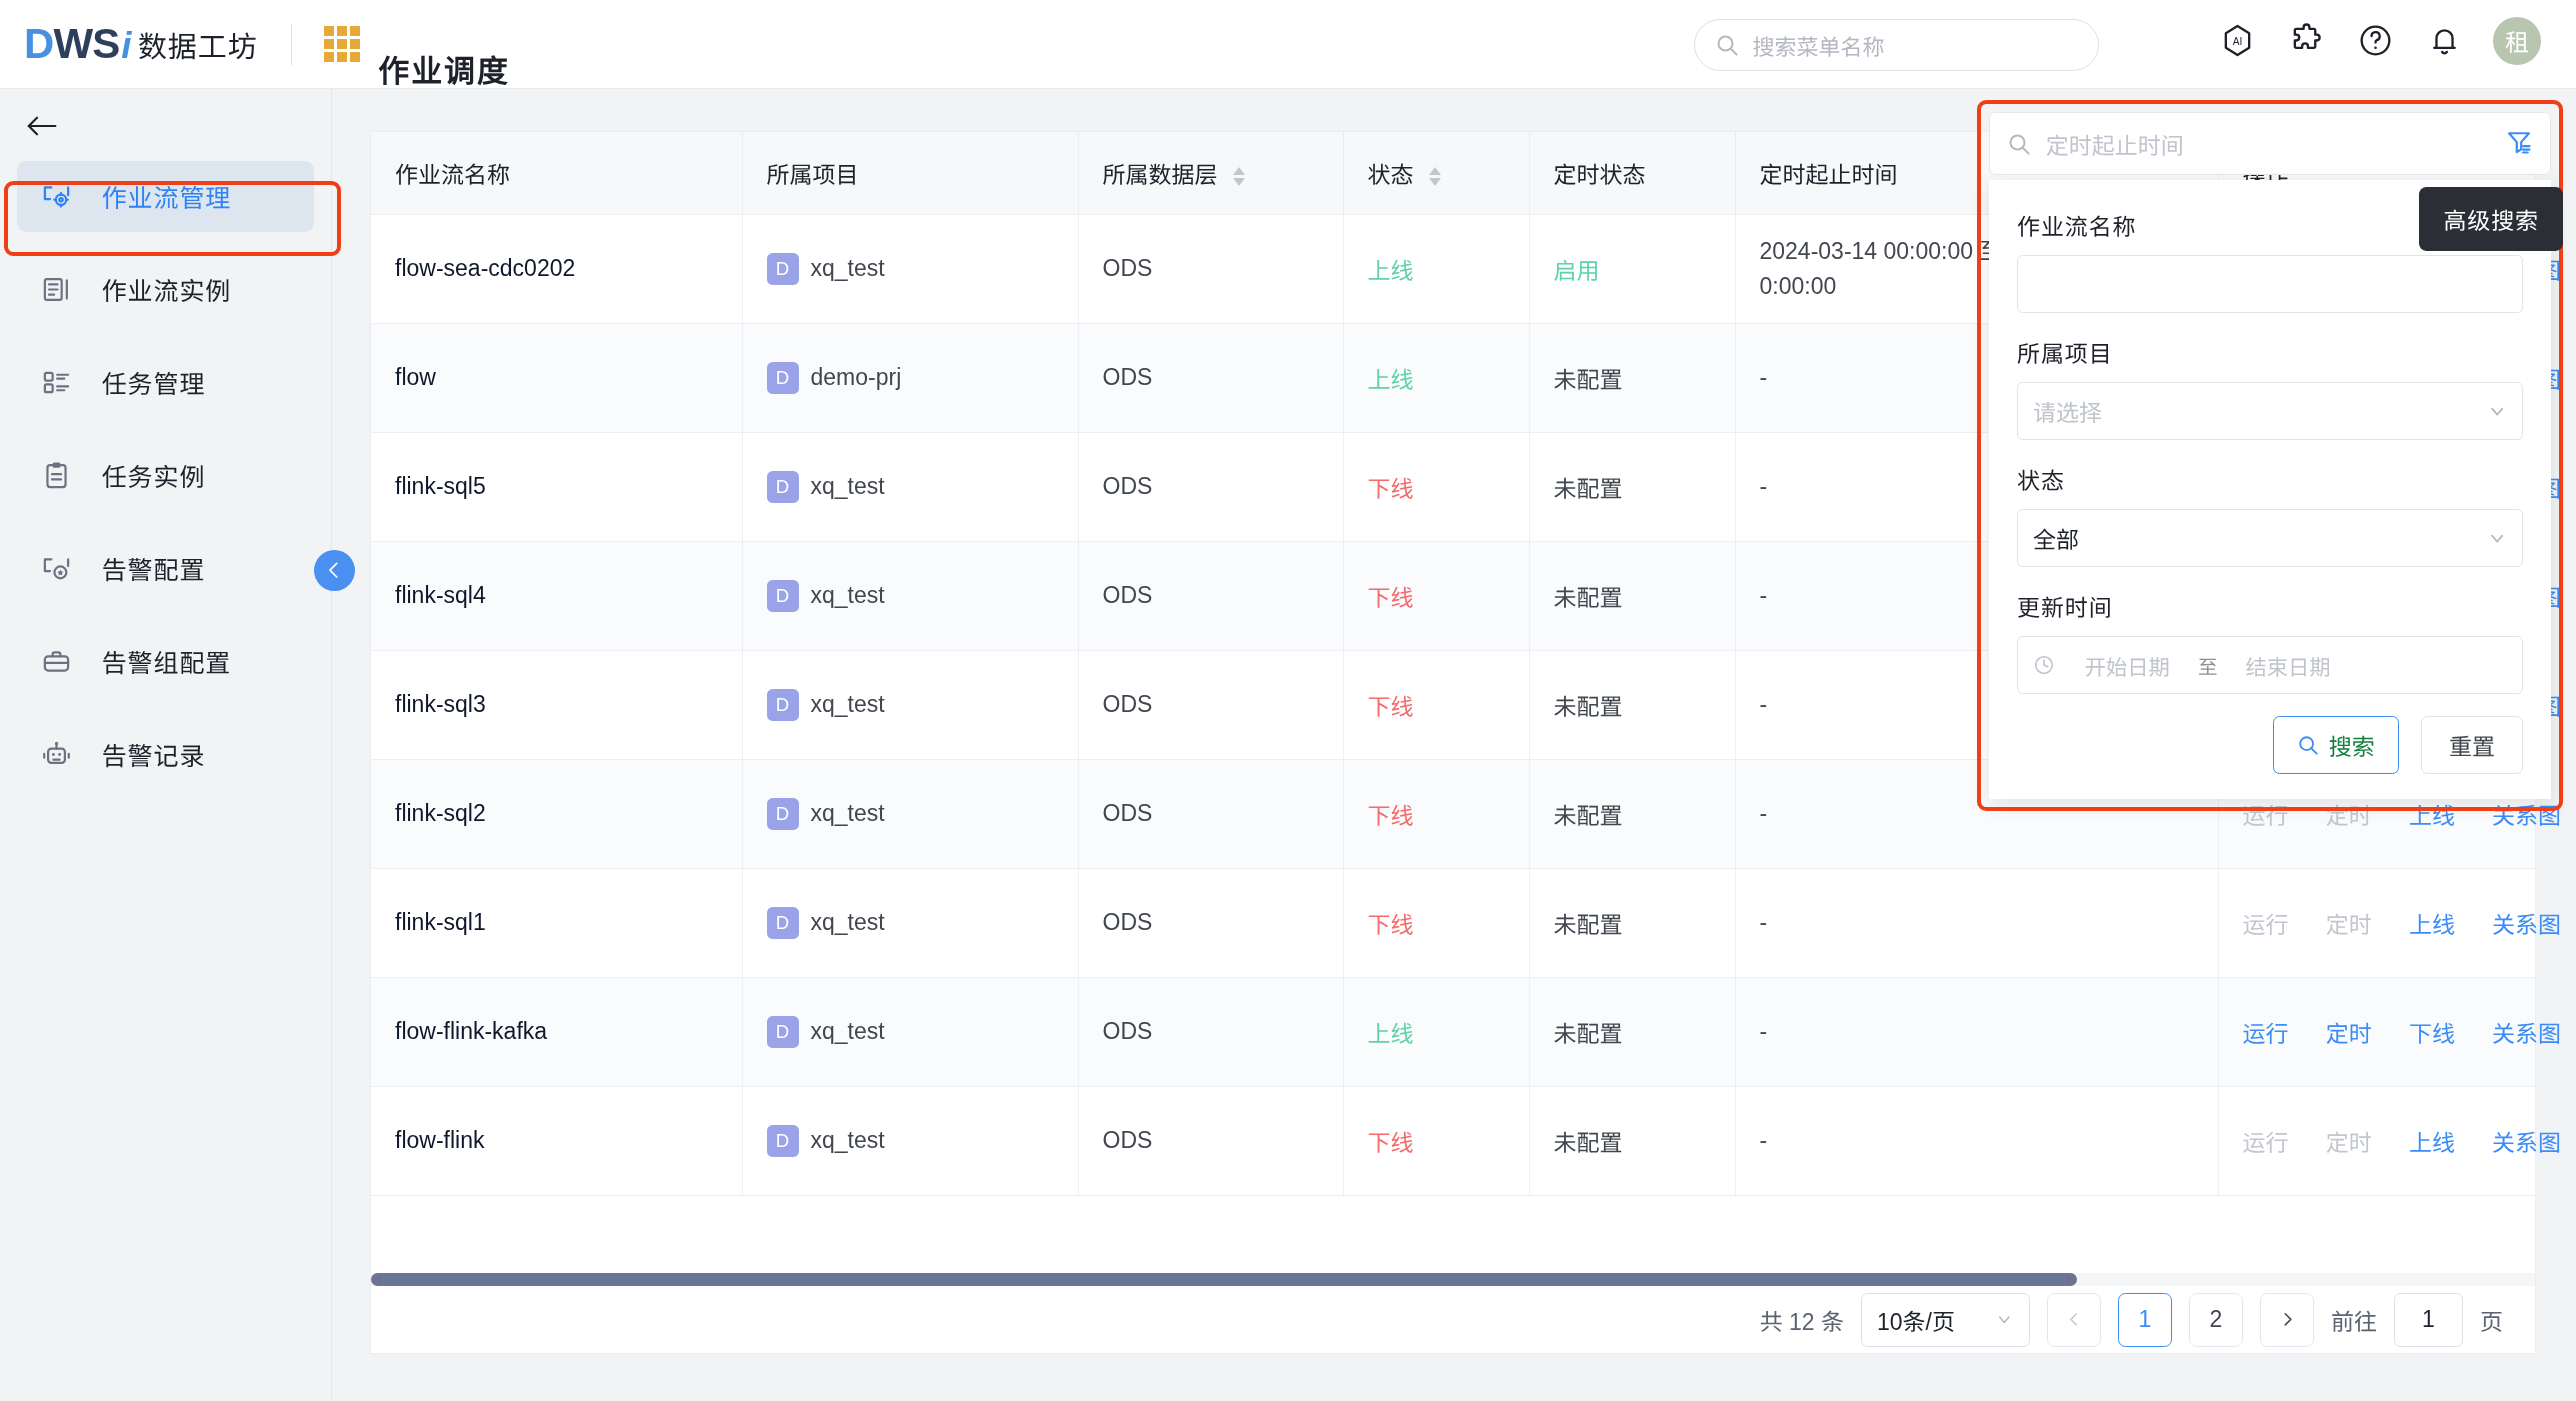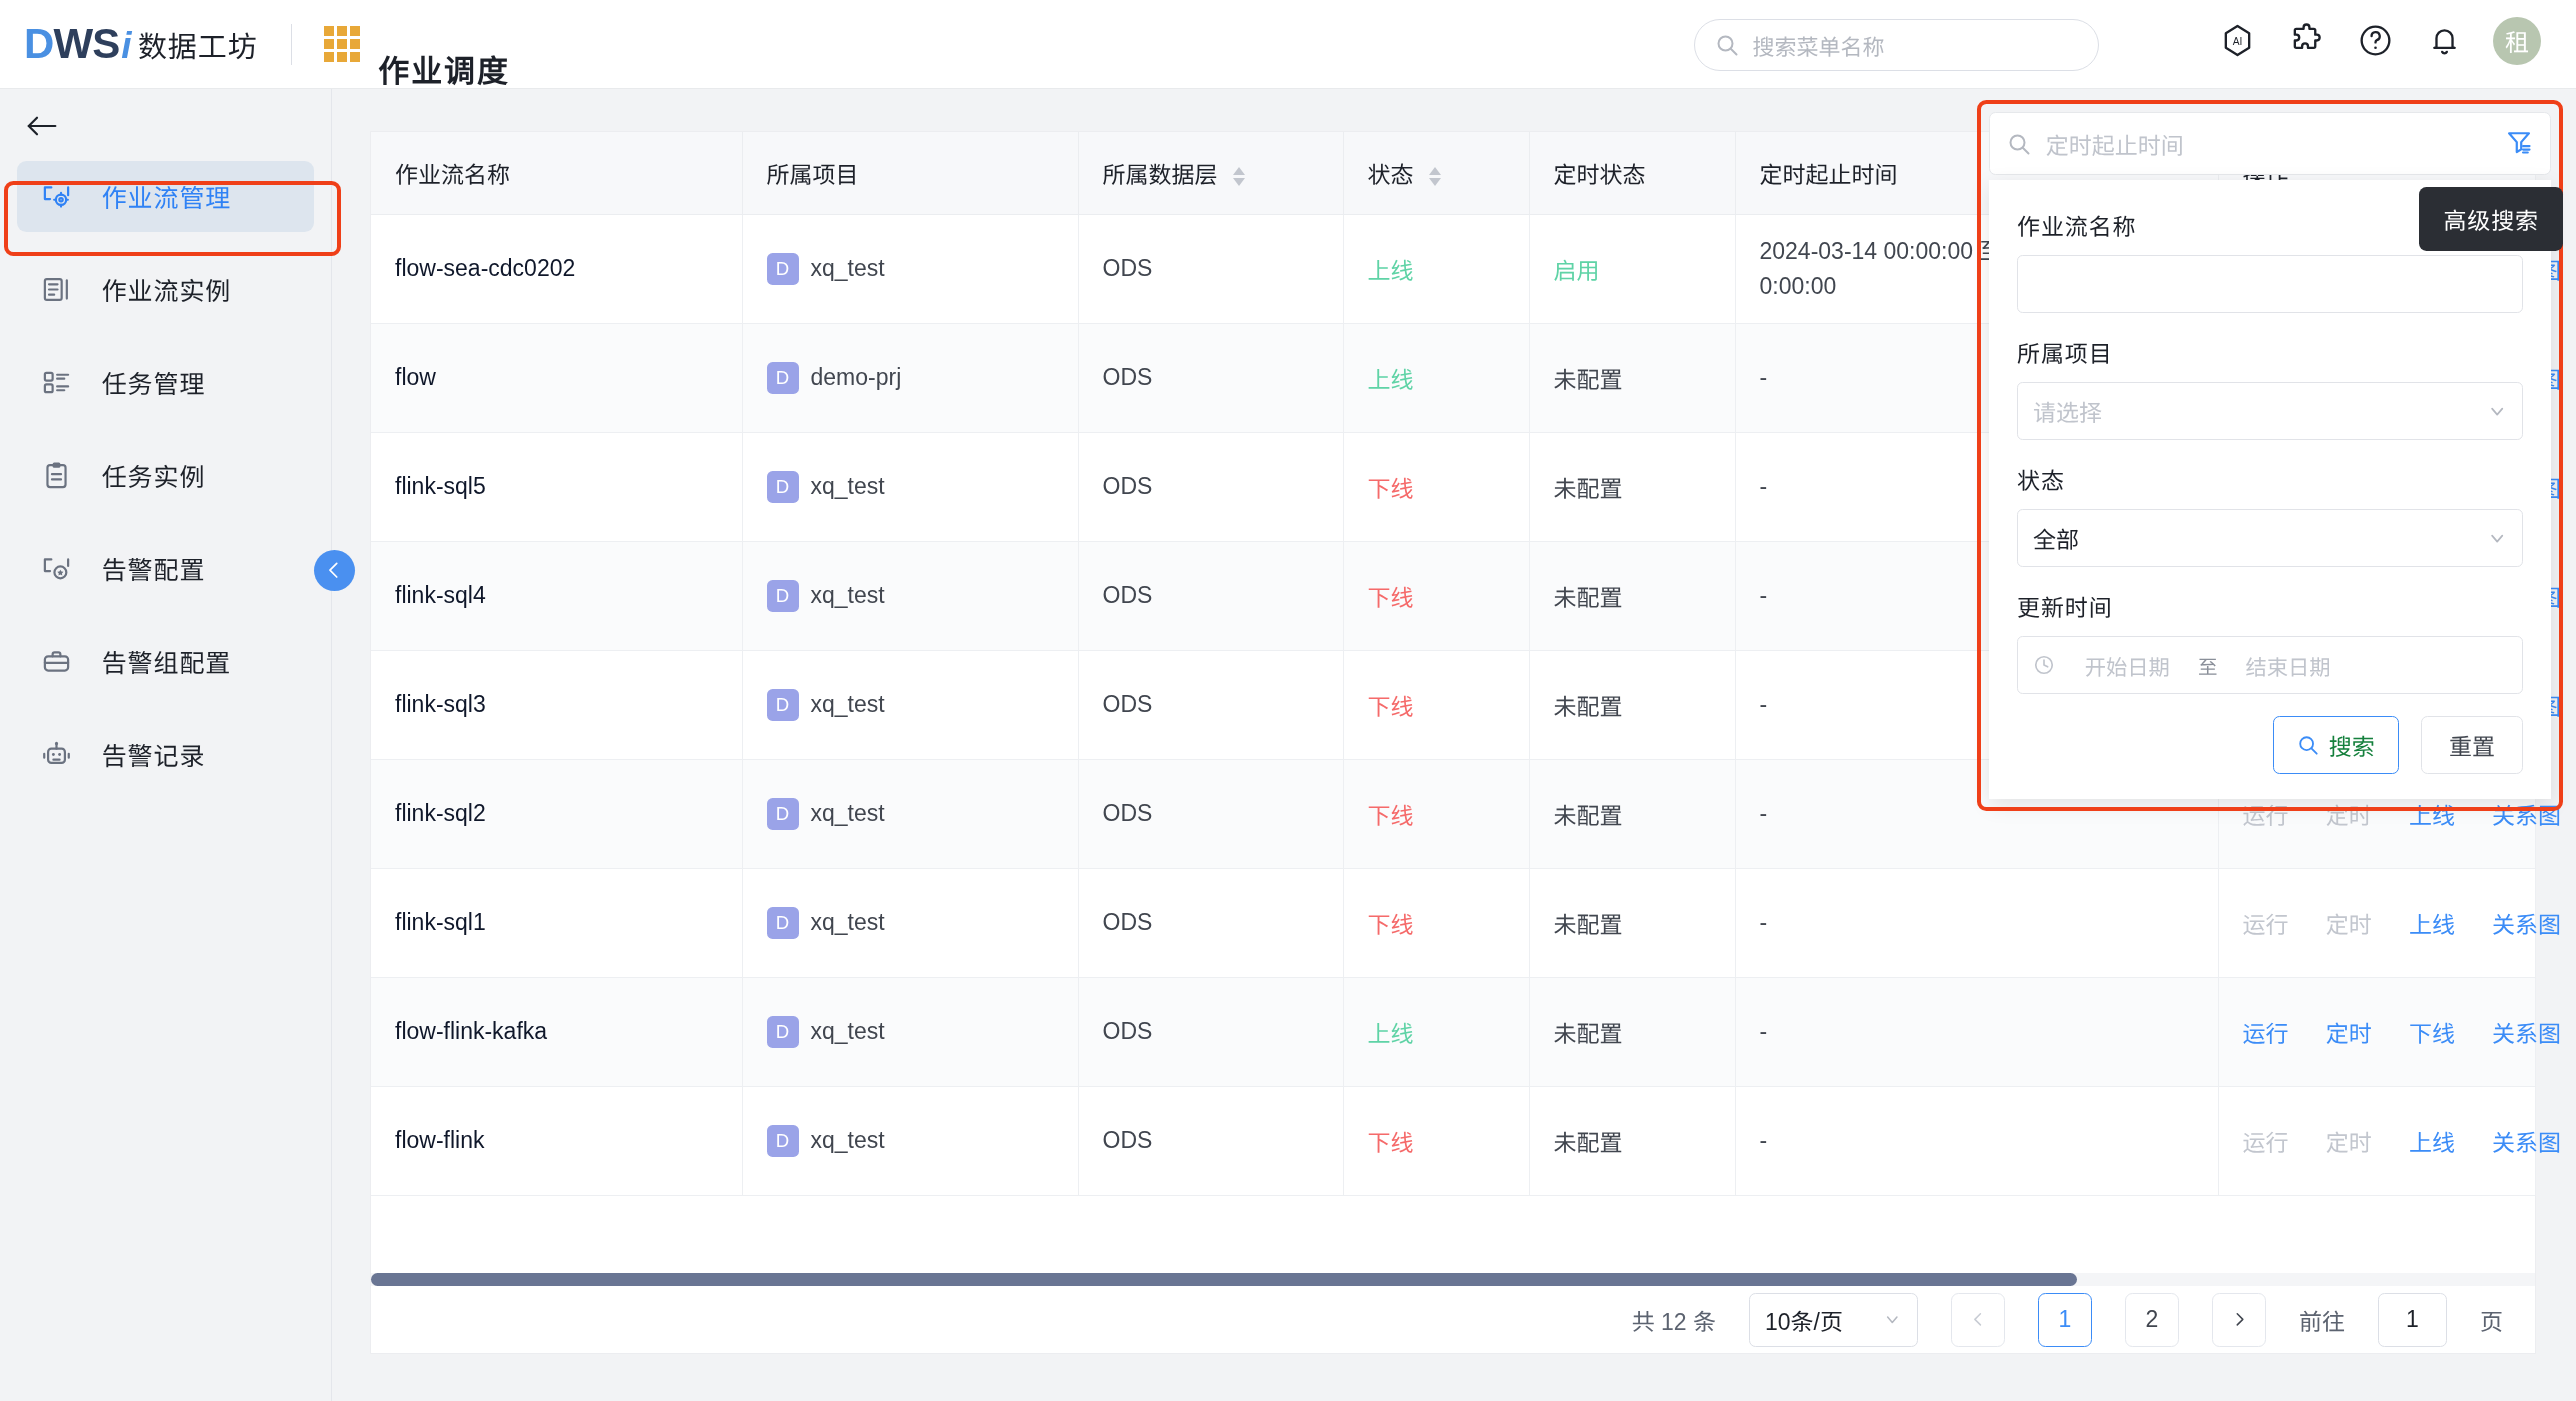--- a/index.html
+++ b/index.html
@@ -122,21 +122,21 @@
 
   
   .hscroll {
     position:absolute; left:0; bottom:67px; width:2164px; height:13px; background:#f4f5f7;
   }
   .hscroll .thumb { height:13px; width:1706px; background:#697593; border-radius:6.5px; }
 
   
   .pager {
     position:absolute; left:0; bottom:0; width:2164px; height:67px;
-    display:flex; align-items:center; justify-content:flex-end; padding-right:32px; gap:33px;
+    display:flex; align-items:center; justify-content:flex-end; padding-right:32px; gap:17px;
     background:#ffffff;
   }
   .pg-total { font-size:23px; color:#5c6370; }
   .pg-size {
     width:169px; height:54px; border:0.9px solid #dcdfe6; border-radius:6.5px;
     display:flex; align-items:center; justify-content:space-between; padding:0 15px;
     font-size:23px; color:#1d2129; cursor:pointer;
   }
   .pg-btn {
     min-width:54px; height:54px; border:0.9px solid #e4e7ed; border-radius:7.4px; background:#fff;

